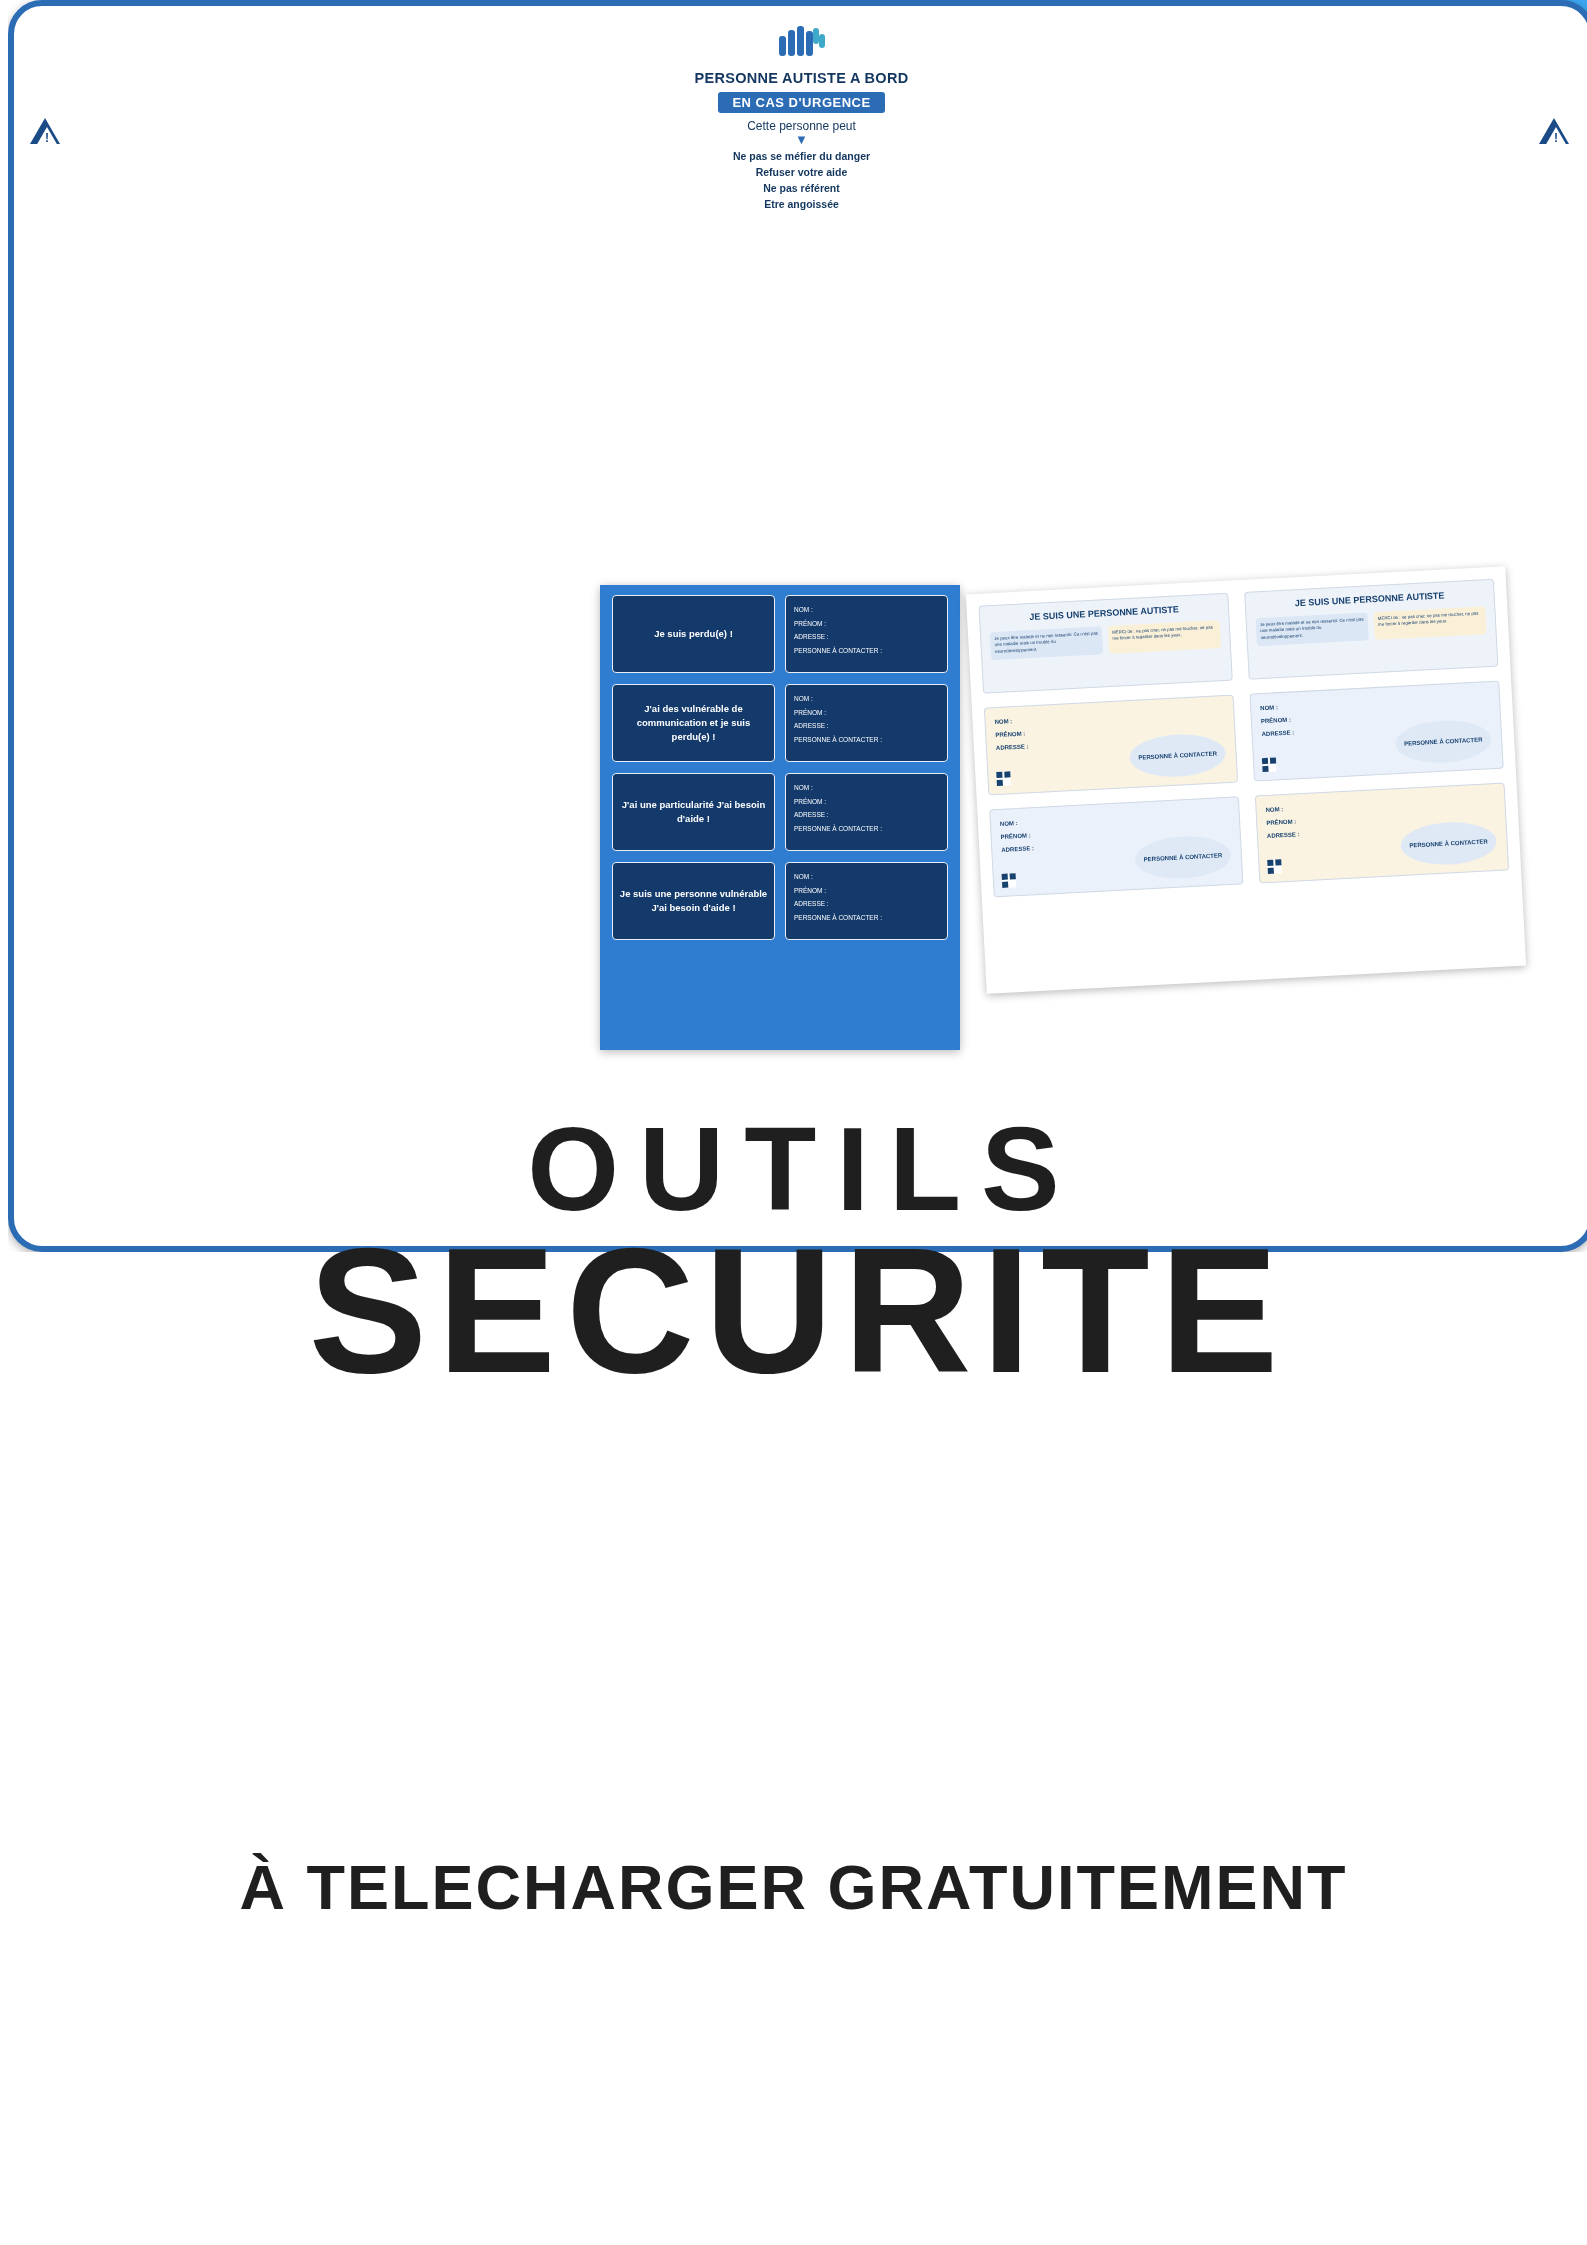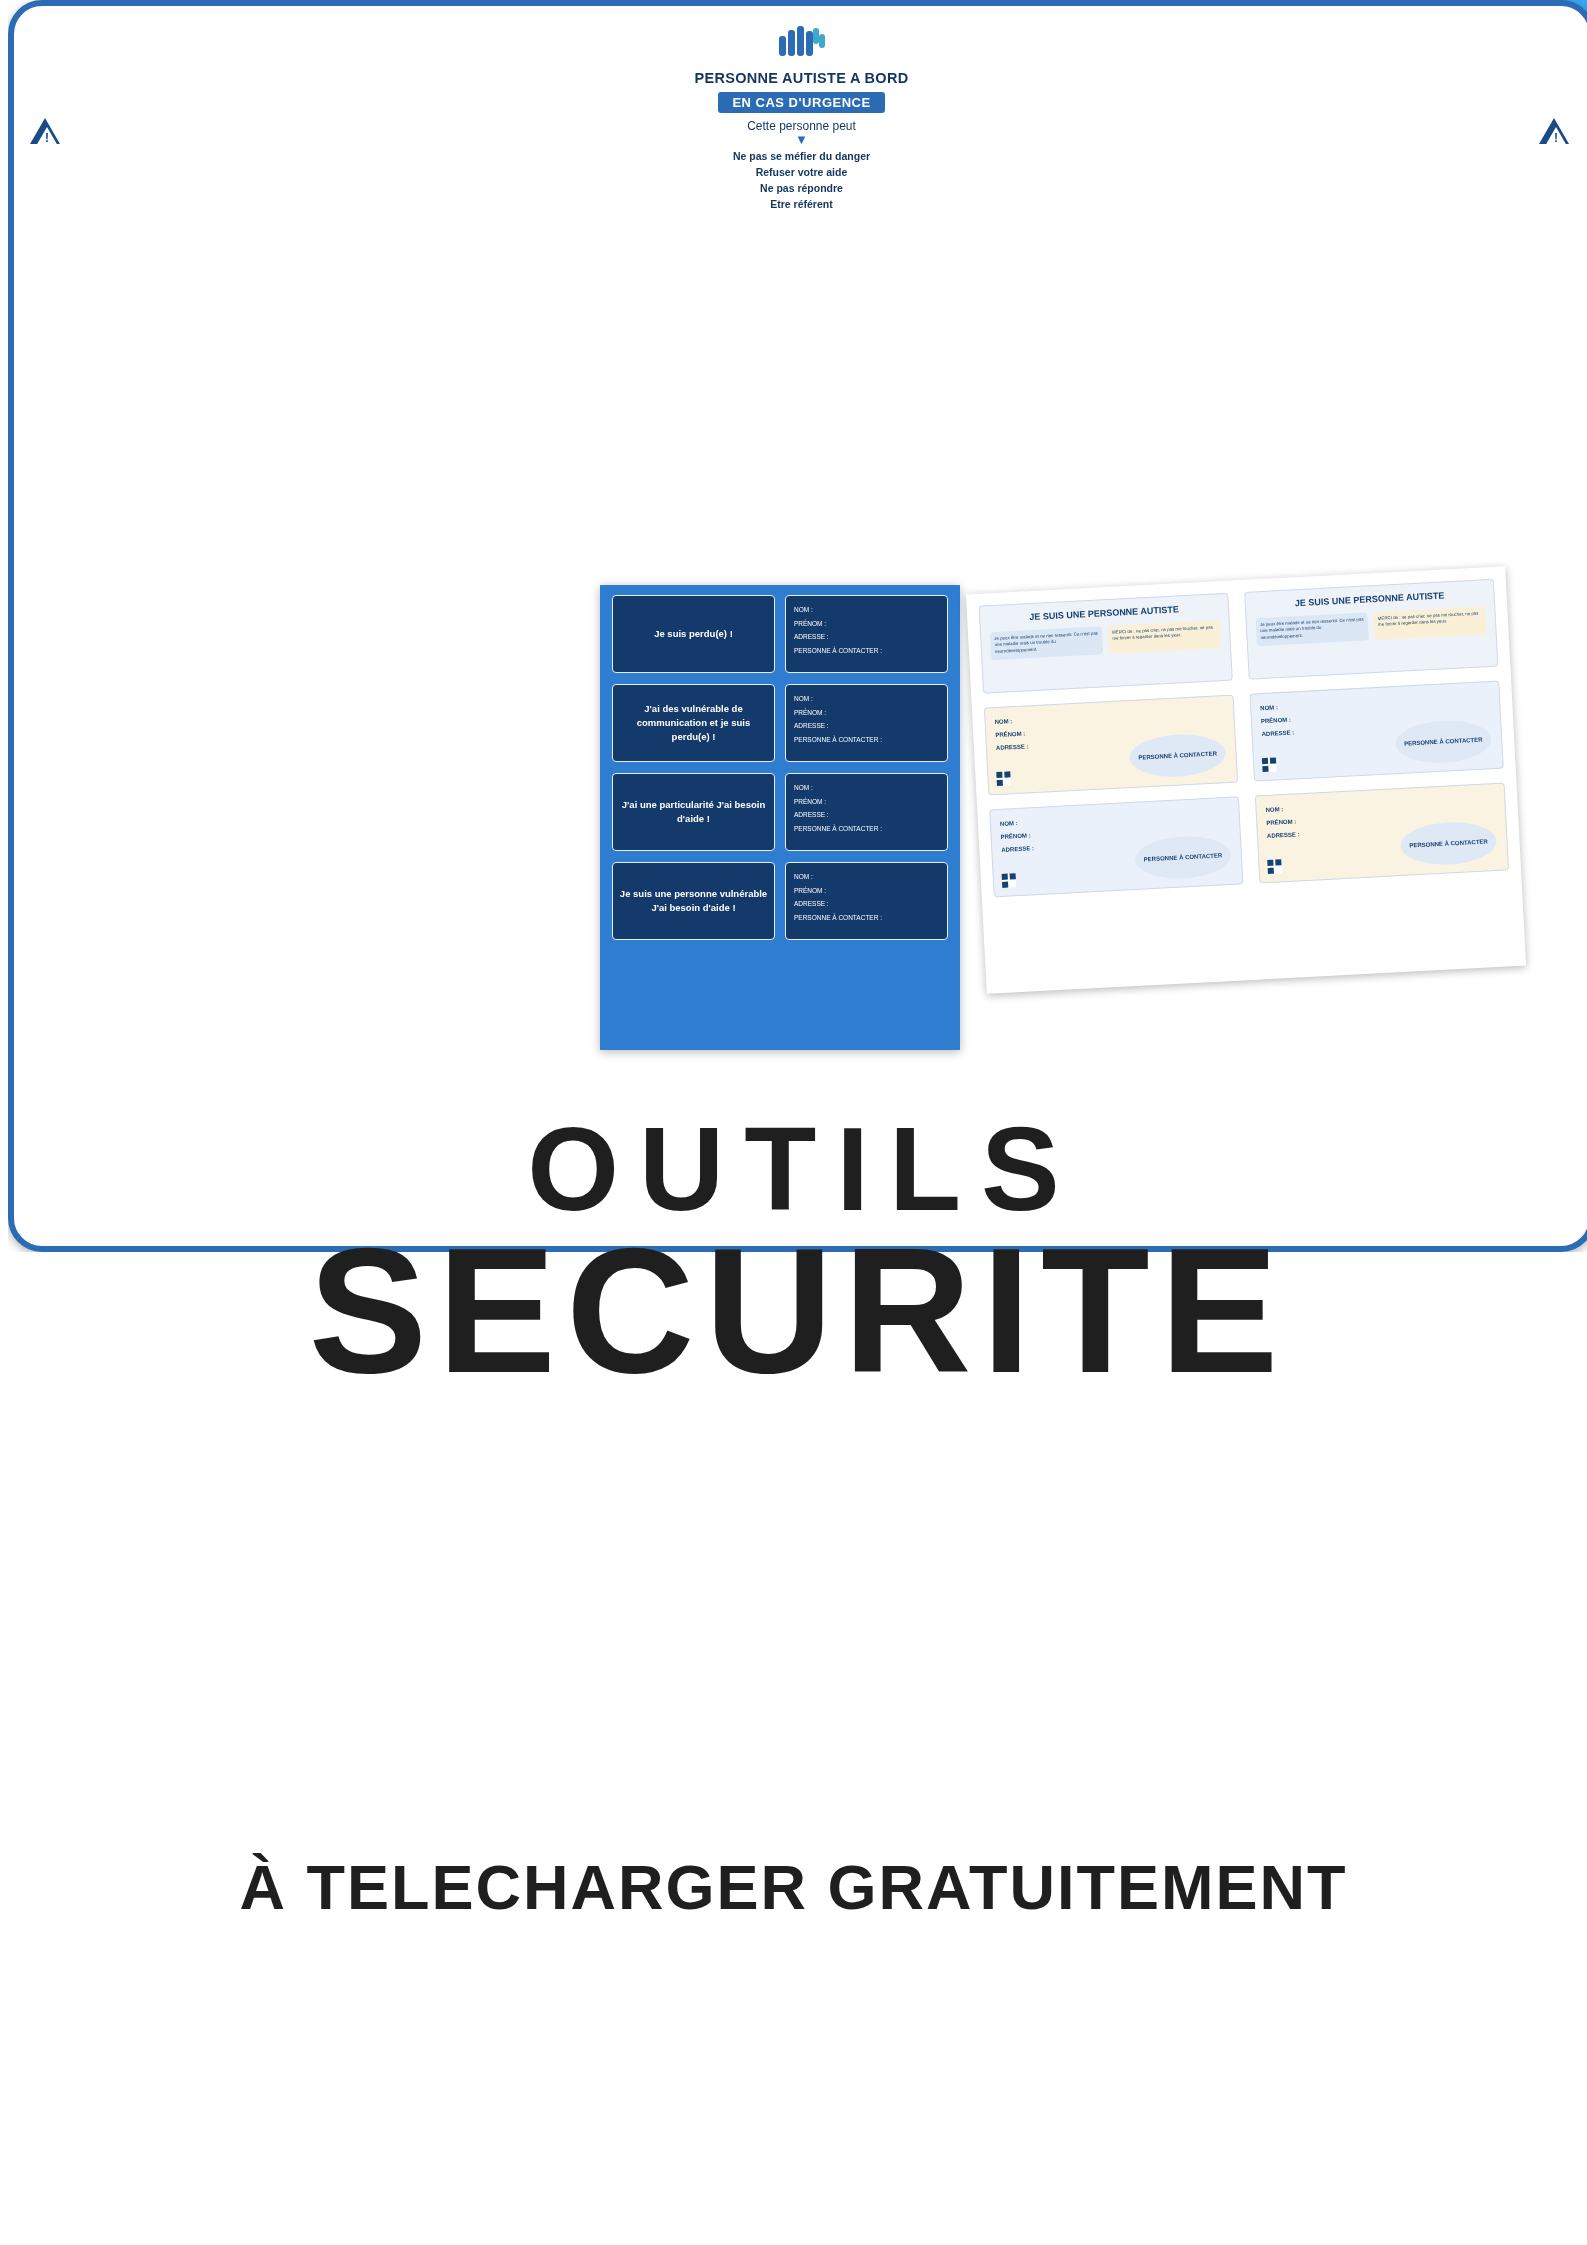--- a/index.html
+++ b/index.html
@@ -625,22 +625,22 @@
             <rect x="44" y="12" width="6" height="14" rx="3"></rect>
           </g>
         </svg>
         <div class="abord-title">PERSONNE AUTISTE A BORD</div>
         <div class="abord-urg">EN CAS D'URGENCE</div>
         <div class="abord-can">Cette personne peut</div>
         <div class="abord-arrow">▼</div>
         <div class="abord-list">
           <div>Ne pas se méfier du danger</div>
           <div>Refuser votre aide</div>
-          <div>Ne pas répondre</div>
-          <div>Etre référent</div>
+          <div>Ne pas référent</div>
+          <div>Etre angoissée</div>
         </div>
       </div>
       <div class="warn-wrap warn-left">
         <div class="warn-tri"></div>
           <div class="warn-tri-in"></div>
           <div class="warn-bang">!</div>
       </div>
       <div class="warn-wrap warn-right">
         <div class="warn-tri"></div>
           <div class="warn-tri-in"></div>

